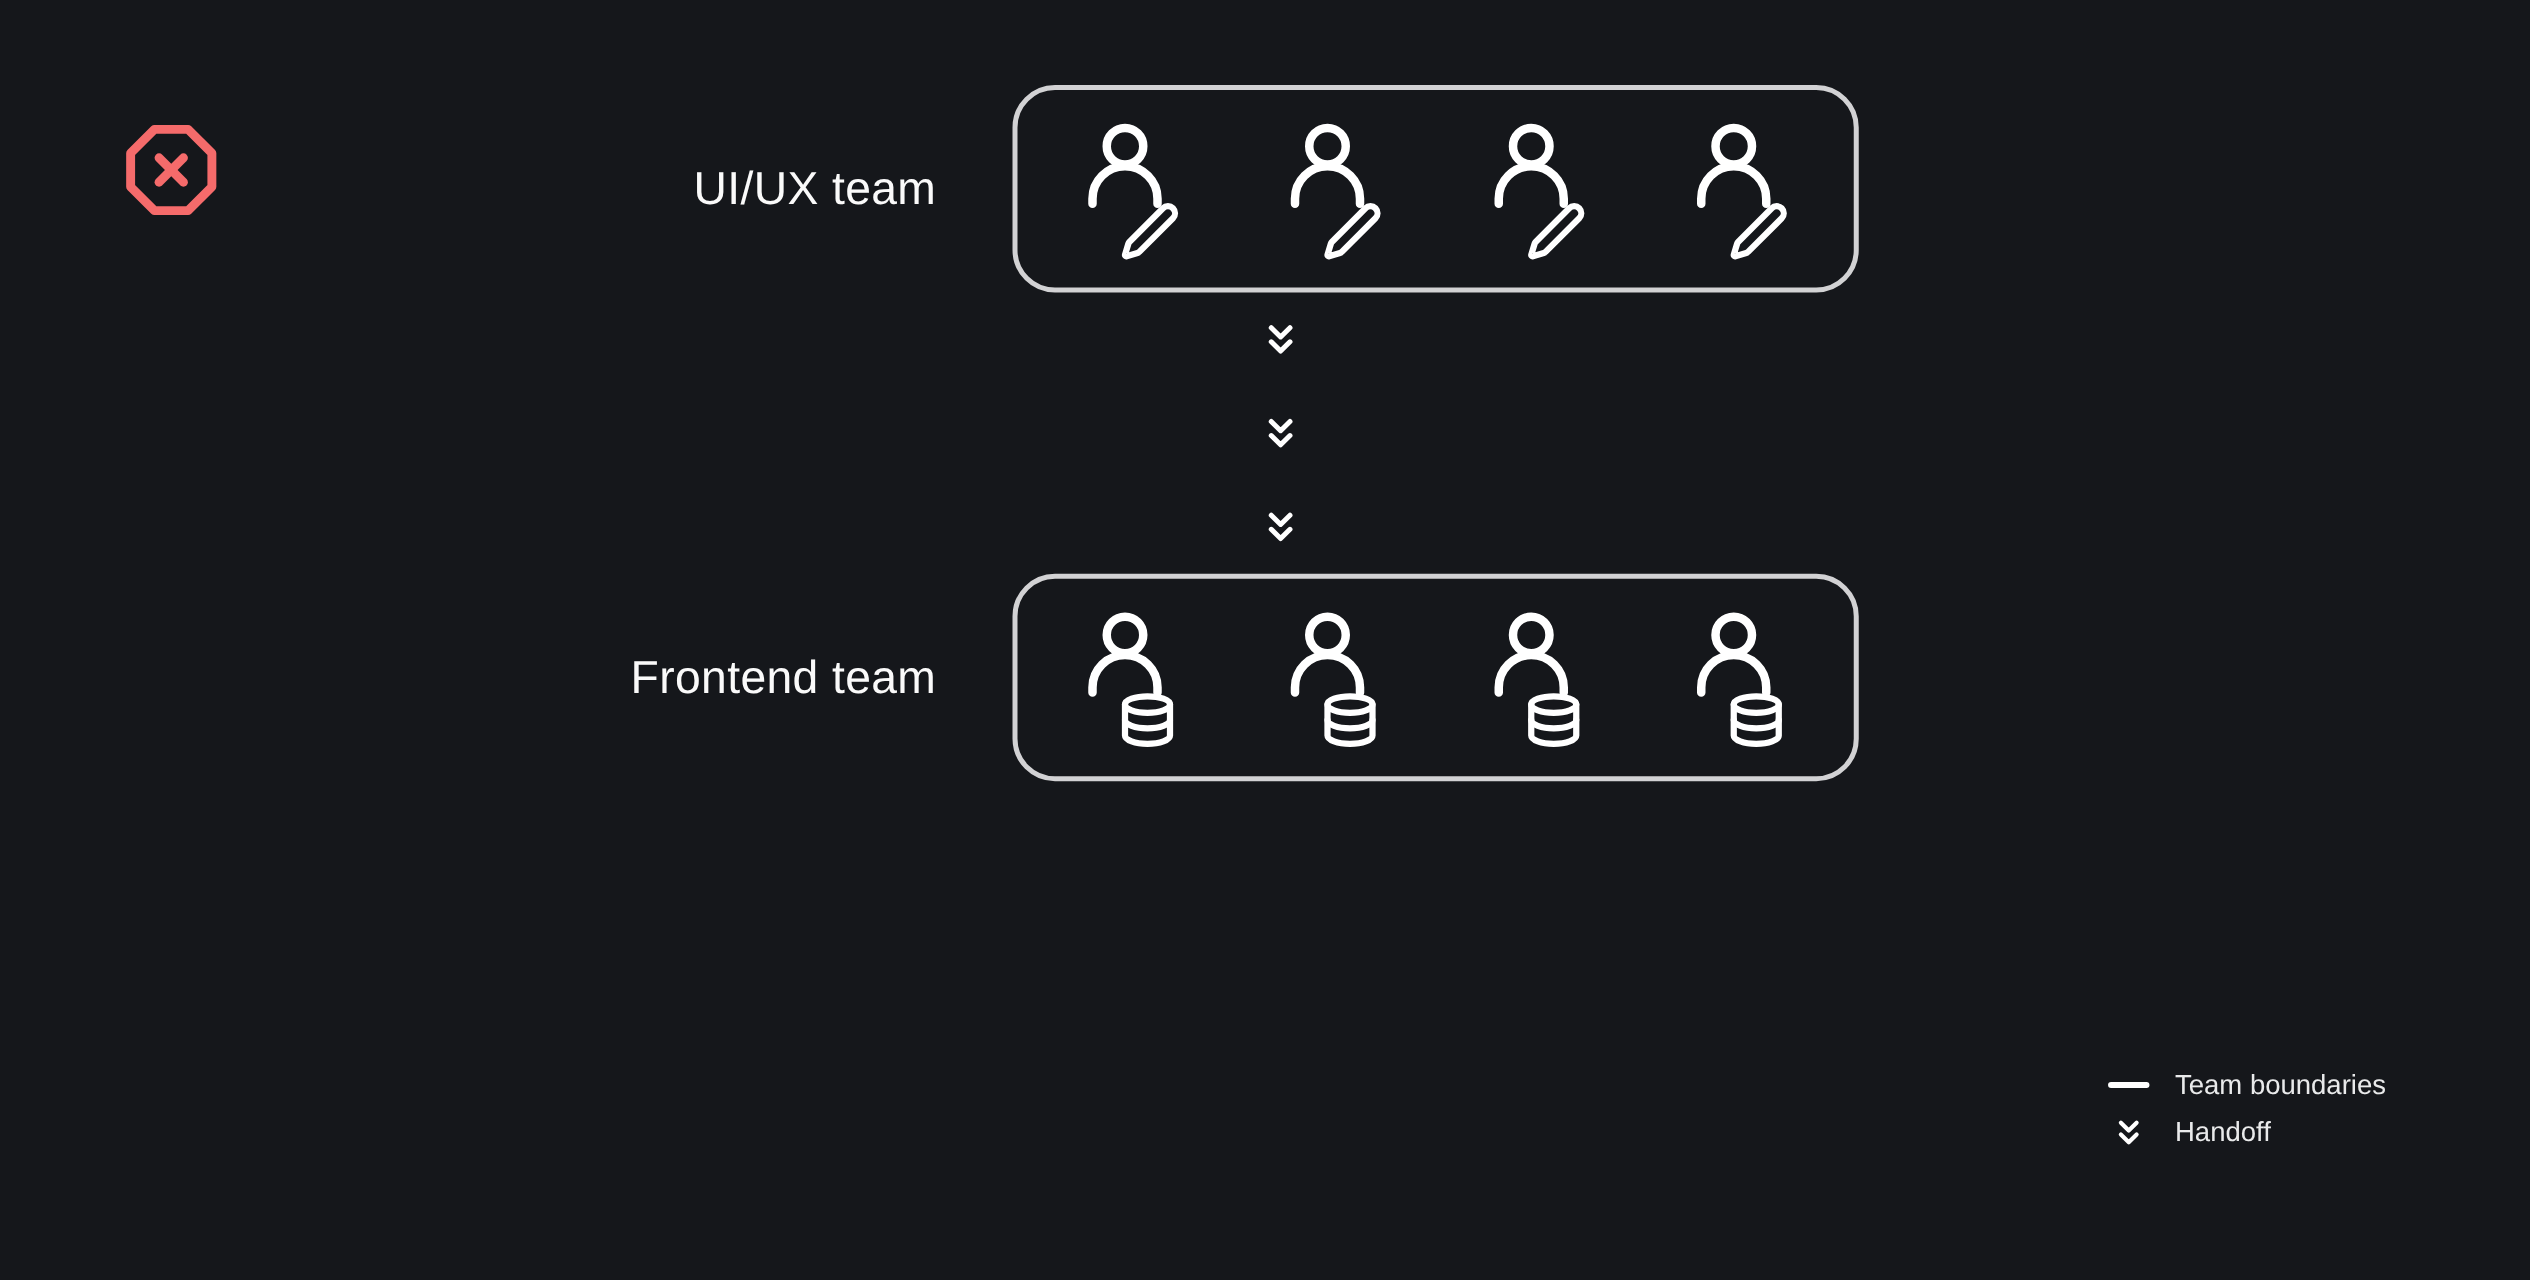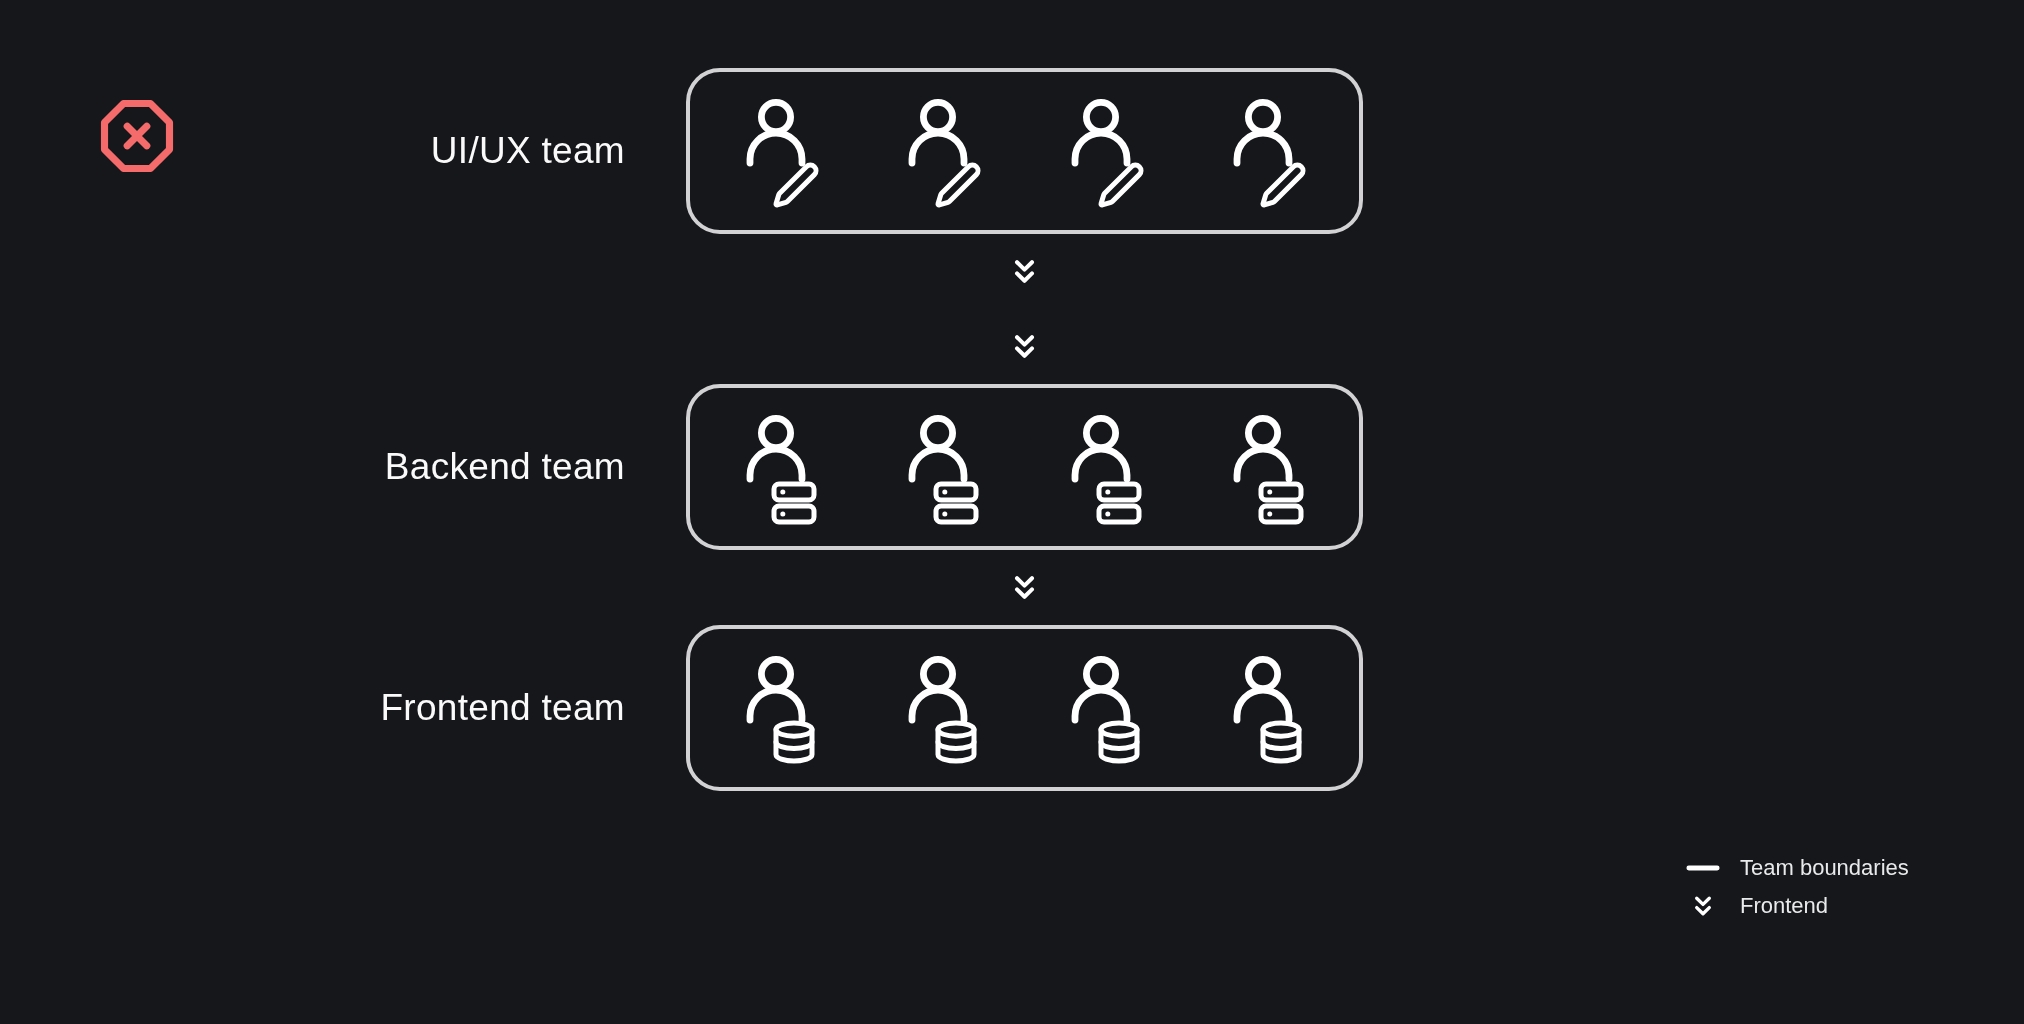--- a/index.html
+++ b/index.html
@@ -19,21 +19,21 @@
   }
   svg{display:block;}
   .sym-defs{position:absolute;width:0;height:0;overflow:hidden;}
 
   .status-icon{position:absolute;left:98px;top:97px;width:78px;height:78px;color:var(--alert);}
   .status-icon svg{width:78px;height:78px;}
 
   .rows{position:absolute;left:0;top:68px;}
   .team-row{display:flex;align-items:center;height:166px;}
   .team-label{
-    width:686px;padding-right:61px;text-align:right;
+    width:810px;padding-right:61px;text-align:right;
     font-size:37px;font-weight:400;color:var(--label-text);
     letter-spacing:0.3px;white-space:nowrap;
   }
   .team-box{
     width:677px;height:166px;
     border:4px solid var(--box-border);
     border-radius:34px;
     display:flex;align-items:center;justify-content:space-between;
     padding:0 40px 0 46px;
     color:var(--icon-stroke);
@@ -159,37 +159,20 @@
         </svg>
     </div>
 
 
     <div class="connector">
       <svg viewBox="0 0 24 24">
           <use href="#icon-chevrons-down"></use>
         </svg>
     </div>
 
-    <div class="team-row">
-      <div class="team-label">Backend team</div>
-      <div class="team-box">
-          <svg class="member-icon" viewBox="0 0 48 58">
-            <use href="#icon-user-server"></use>
-          </svg>
-          <svg class="member-icon" viewBox="0 0 48 58">
-            <use href="#icon-user-server"></use>
-          </svg>
-          <svg class="member-icon" viewBox="0 0 48 58">
-            <use href="#icon-user-server"></use>
-          </svg>
-          <svg class="member-icon" viewBox="0 0 48 58">
-            <use href="#icon-user-server"></use>
-          </svg>
-        </div>
-    </div>
 
     <div class="connector">
       <svg viewBox="0 0 24 24">
           <use href="#icon-chevrons-down"></use>
         </svg>
     </div>
 
     <div class="team-row">
       <div class="team-label">Frontend team</div>
       <div class="team-box">
@@ -218,17 +201,17 @@
           </svg>
       </span>
       <span class="legend-label">Team boundaries</span>
     </div>
     <div class="legend-row">
       <span class="legend-icon">
         <svg class="chev" viewBox="0 0 24 24">
             <use href="#icon-chevrons-down"></use>
           </svg>
       </span>
-      <span class="legend-label">Frontend</span>
+      <span class="legend-label">Handoff</span>
     </div>
   </aside>
 
 </main>
 
 </body></html>

